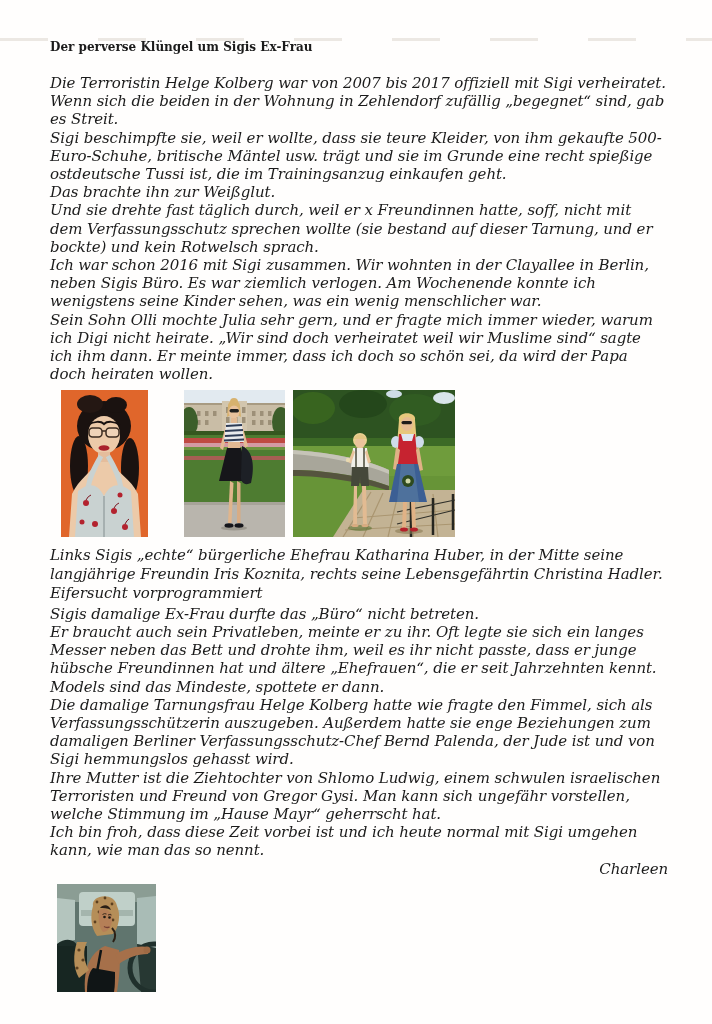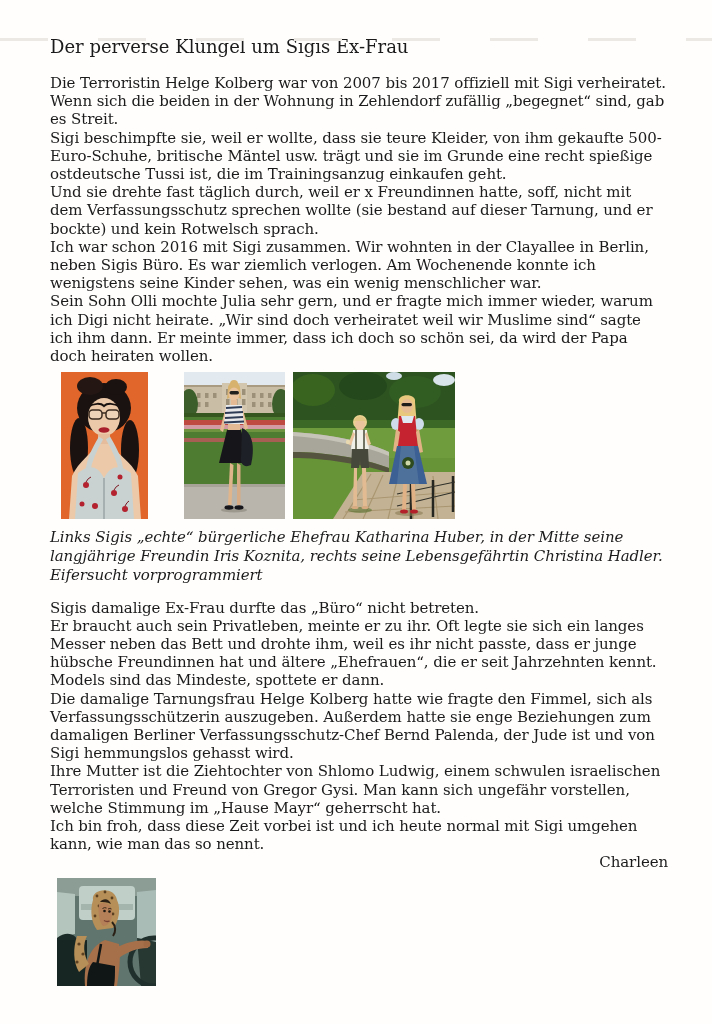--- a/index.html
+++ b/index.html
@@ -24,25 +24,25 @@
   .top-dashes {
     position: absolute;
     top: 0; left: 0; right: 0;
     height: 3px;
     background: repeating-linear-gradient(90deg,
       #ece8e3 0px, #ece8e3 48px,
       transparent 48px, transparent 98px);
   }
   .title {
     margin: 38px 0 0 0;
-    font-size: 18px;
-    font-weight: normal;
+    font-size: 12px;
+    font-weight: bold;
     line-height: 18px;
   }
-  .text-block { width: 618px; }
+  .text-block { width: 618px; font-style: italic; }
   .intro { margin-top: 18px; }
   .text-block p {
     margin: 0;
     font-size: 15px;
     line-height: 18.2px;
     letter-spacing: -0.1px;
   }
   .photo-row {
     display: flex;
     align-items: flex-start;
@@ -53,21 +53,21 @@
   .photo-2 { margin-left: 36px; }
   .photo-3 { margin-left: 8px; }
   .caption {
     width: 618px;
     margin: 9px 4px 0 0;
     font-style: italic;
     font-size: 15px;
     line-height: 18.8px;
     letter-spacing: -0.1px;
   }
-  .after-caption { margin-top: 14px; }
+  .after-caption { margin-top: 2px; }
   .signature {
     margin: 0;
     font-size: 15px;
     line-height: 18.2px;
     text-align: right;
   }
   .photo-bottom {
     display: block;
     margin: 6px 0 0 7px;
   }
@@ -76,20 +76,21 @@
 <body>
 
 <div class="page">
   <div class="top-dashes"></div>
 
   <h1 class="title">Der perverse Klüngel um Sigis Ex-Frau</h1>
 
   <div class="text-block intro">
     <p>Die Terroristin Helge Kolberg war von 2007 bis 2017 offiziell mit Sigi verheiratet. Wenn sich die beiden in der Wohnung in Zehlendorf zufällig „begegnet“ sind, gab es Streit.</p>
     <p>Sigi beschimpfte sie, weil er wollte, dass sie teure Kleider, von ihm gekaufte 500-Euro-Schuhe, britische Mäntel usw. trägt und sie im Grunde eine recht spießige ostdeutsche Tussi ist, die im Trainingsanzug einkaufen geht.</p>
+    <p>Das brachte ihn zur Weißglut.</p>
     <p>Und sie drehte fast täglich durch, weil er x Freundinnen hatte, soff, nicht mit dem Verfassungsschutz sprechen wollte (sie bestand auf dieser Tarnung, und er bockte) und kein Rotwelsch sprach.</p>
     <p>Ich war schon 2016 mit Sigi zusammen. Wir wohnten in der Clayallee in Berlin, neben Sigis Büro. Es war ziemlich verlogen. Am Wochenende konnte ich wenigstens seine Kinder sehen, was ein wenig menschlicher war.</p>
     <p>Sein Sohn Olli mochte Julia sehr gern, und er fragte mich immer wieder, warum ich Digi nicht heirate. „Wir sind doch verheiratet weil wir Muslime sind“ sagte ich ihm dann. Er meinte immer, dass ich doch so schön sei, da wird der Papa doch heiraten wollen.</p>
   </div>
 
   <div class="photo-row">
 
     <svg class="photo photo-1" width="87" height="147" viewBox="0 0 87 147" role="img">
       <rect width="87" height="147" fill="#e0662b"></rect>
       <ellipse cx="43" cy="36" rx="27" ry="25" fill="#1a1210"></ellipse>

